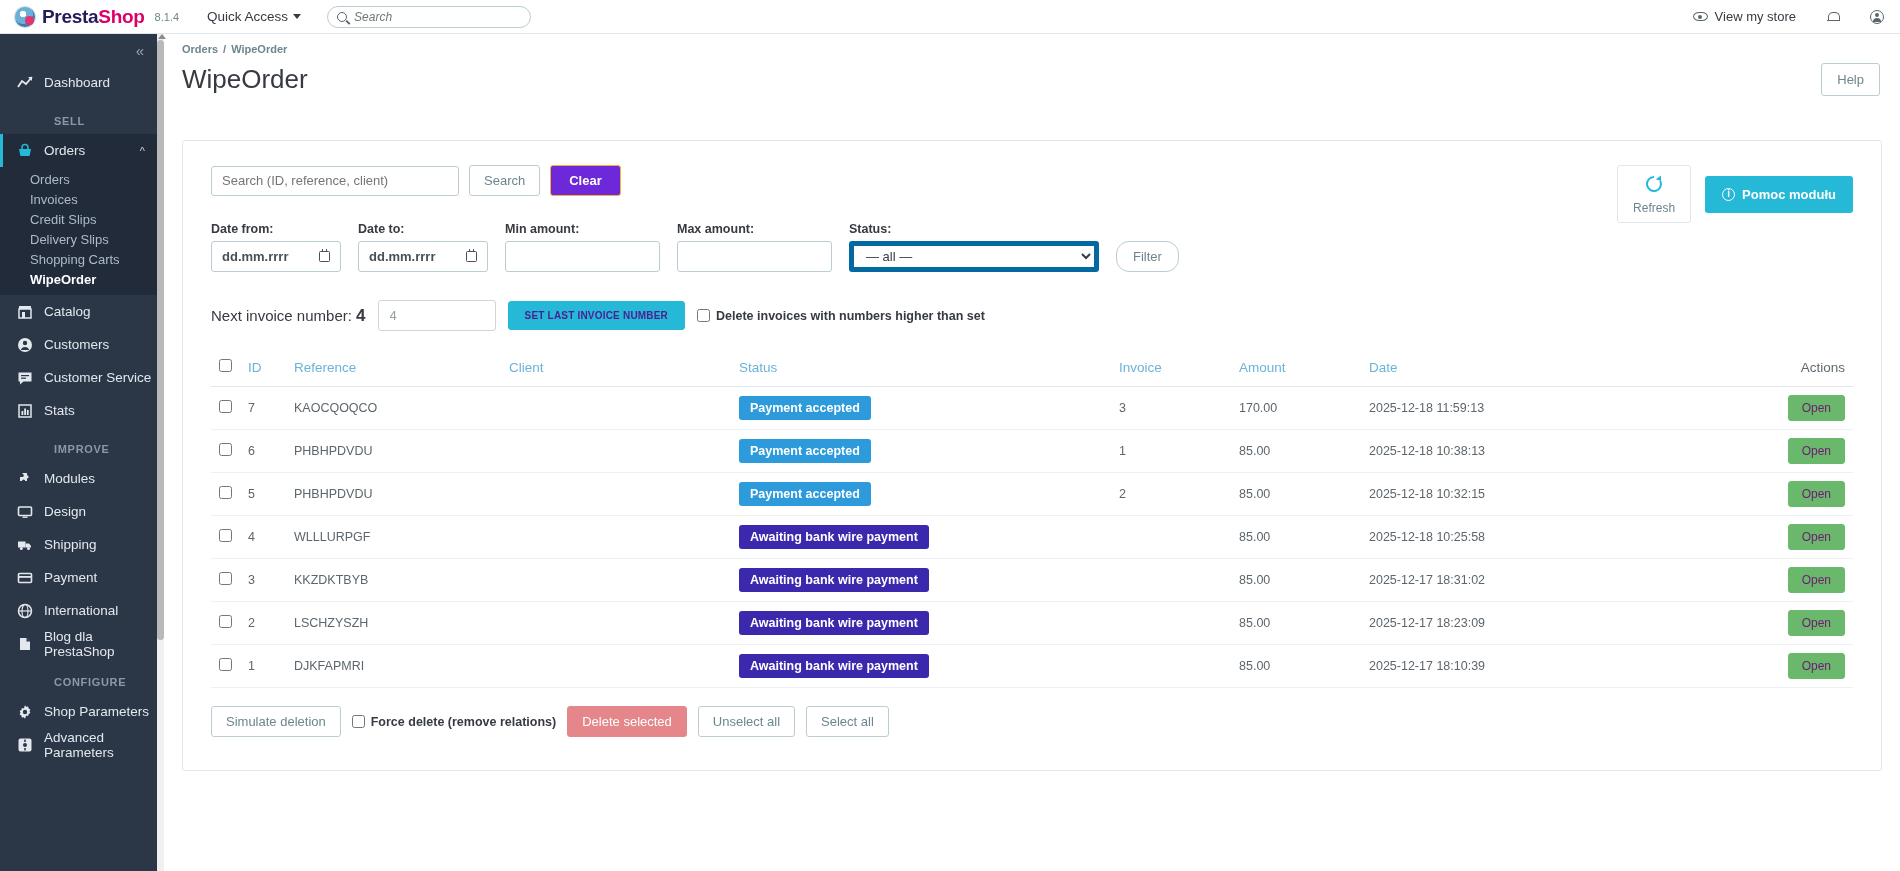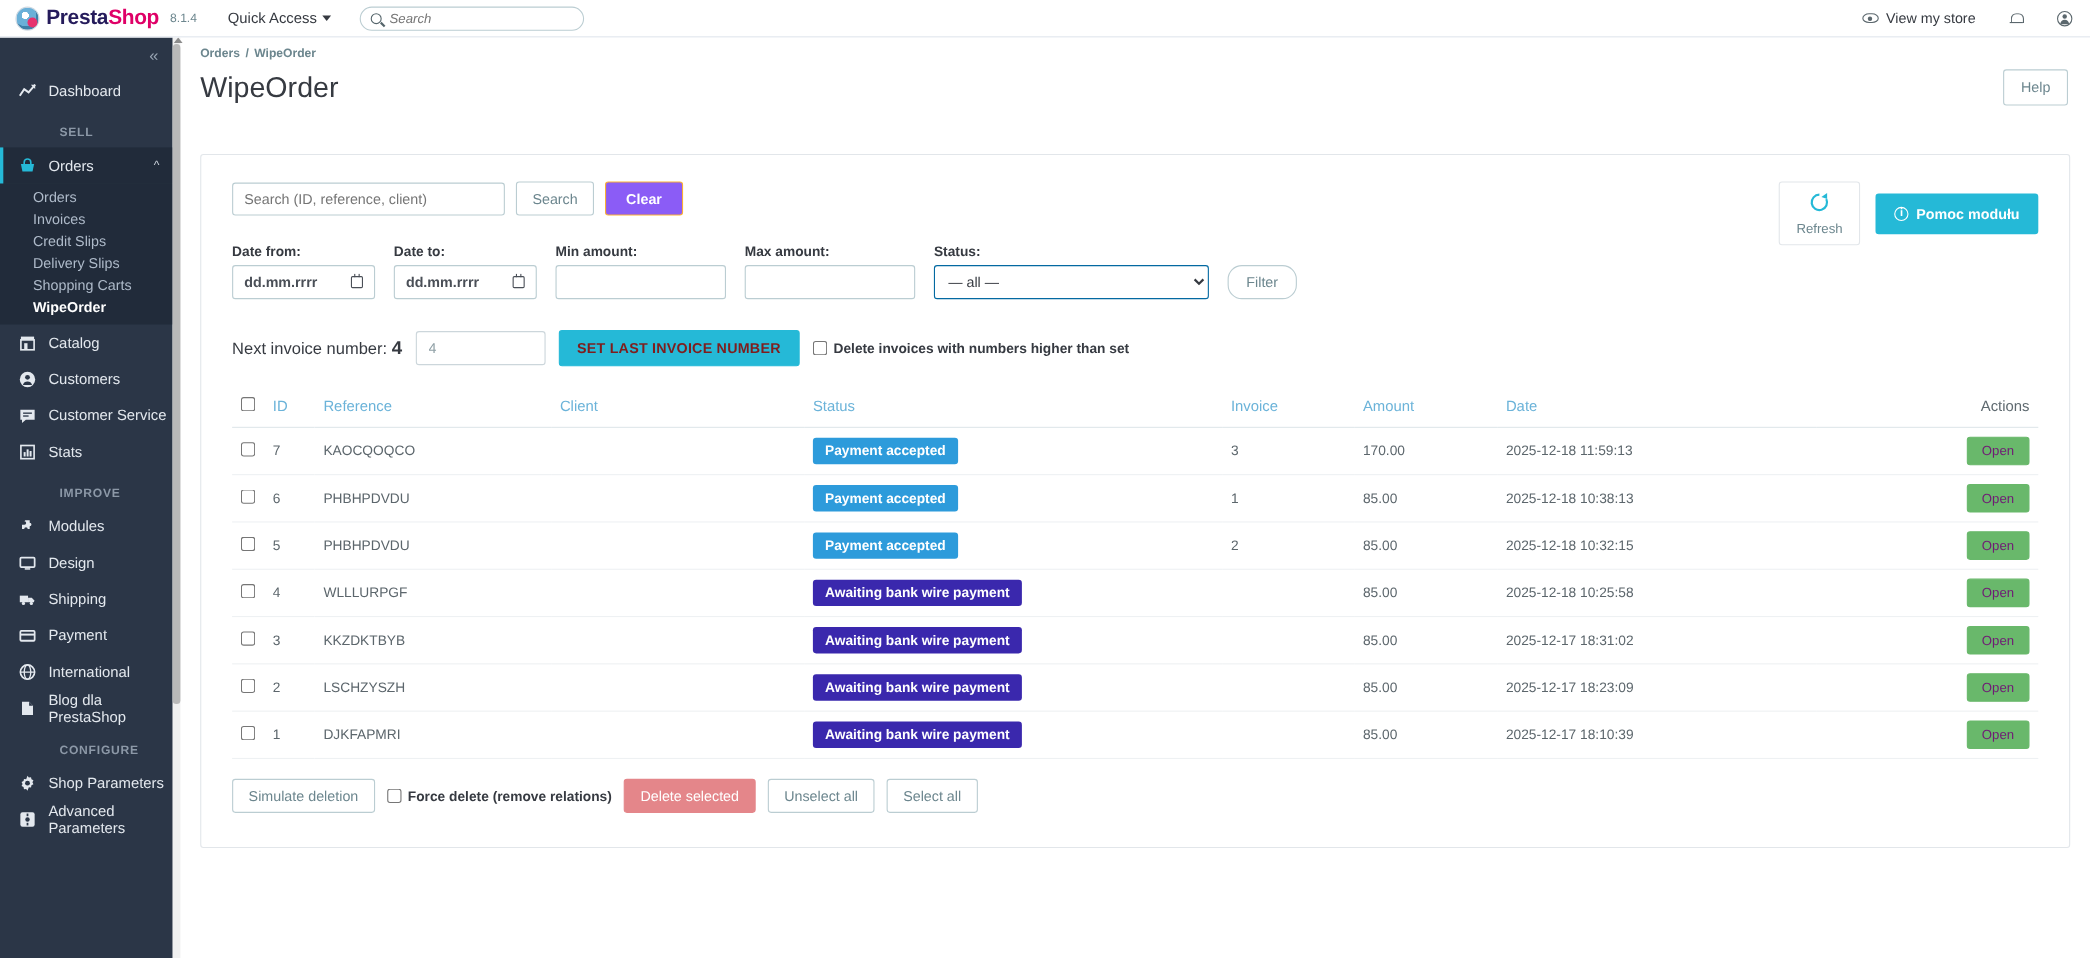--- a/index.html
+++ b/index.html
@@ -110,22 +110,22 @@
   .row1 { display: flex; align-items: center; gap: 10px; }
   .search-box {
     width: 248px; height: 30px; border: 1px solid #bbcdd2; border-radius: 3px;
     padding: 0 10px; font-size: 13px; color: #8b9aa0; outline: none;
     font-family: inherit; background:#fff;
   }
   .btn {
     font-family: inherit; font-size: 13px; border-radius: 3px; cursor: pointer;
     padding: 7px 14px; border: 1px solid #bbcdd2; background: #fff; color: #6c868e;
   }
-  .btn-clear { background: #8b5cf6; border-color:#fbb034; color: #ffffff; font-weight: bold; padding: 7px 18px; }
-  .btn-cyan { background: #25b9d7; border-color: #25b9d7; color: #7f1d1d; font-weight: bold; font-size: 13px; letter-spacing:.2px; padding: 8px 16px; }
+  .btn-clear { background: #6d28d9; border-color:#fbb034; color: #ffffff; font-weight: bold; padding: 7px 18px; }
+  .btn-cyan { background: #25b9d7; border-color: #25b9d7; color: #4c1d95; font-weight: bold; font-size: 10px; letter-spacing:.2px; padding: 8px 16px; }
   .btn-danger { background: #e4868a; border-color: #e4868a; color: #fff; }
   .btn-green { background: #69b86b; border-color: #69b86b; color: #701a75; font-size: 12px; padding: 5px 13px; border-radius:3px; }
 
   .top-actions { position: absolute; right: 28px; top: 24px; display: flex; align-items: center; gap: 14px; }
   .refresh-btn {
     width: 74px; height: 58px; border: 1px solid #e2e6ea; border-radius: 3px; background: #fff;
     display: flex; flex-direction: column; align-items: center; justify-content: center;
     gap: 4px; cursor: pointer; color: #25b9d7; font-size: 12px;
   }
   .refresh-btn .lbl { color: #6c868e; }
@@ -146,21 +146,21 @@
     height: 31px; border: 1px solid #bbcdd2; border-radius: 3px; padding: 13px 10px;
     font-size: 13px; font-family: inherit; color: #363a41; outline: none; background:#fff;
   }
   .date-input { width: 130px; display: flex; align-items: center; gap: 8px; }
   .date-input .dtxt { font-size: 13px; font-weight: bold; color: #4a4f57; }
   .cal-ico { margin-left: auto; width: 11px; height: 11px; border: 1.4px solid #4a4f57; border-radius: 1.5px; position: relative; }
   .cal-ico:before { content:""; position:absolute; top:-3px; left:2px; width:1.4px; height:3px; background:#4a4f57; }
   .cal-ico:after { content:""; position:absolute; top:-3px; right:2px; width:1.4px; height:3px; background:#4a4f57; }
   .amt-input { width: 155px; }
   .status-select {
-    width: 250px; height: 31px; border: 1px solid #0369a1; border-radius: 3px;
+    width: 250px; height: 31px; border: 5px solid #0369a1; border-radius: 3px;
     font-size: 13px; font-family: inherit; color: #363a41; padding: 0 8px; background: #fff;
   }
   .btn-filter { padding: 7px 16px; border-radius: 13px; }
 
   .invoice-row { display: flex; align-items: center; gap: 12px; margin-top: 28px; }
   .inv-label { font-size: 15px; color: #363a41; }
   .inv-label b { font-size: 17px; font-weight: bold; }
   .inv-input { width: 118px; height: 31px; border: 1px solid #ccd6db; border-radius: 3px; padding: 0 11px; font-size: 13px; color:#90a0a6; font-family: inherit; outline:none; }
   .chk-wrap { display: flex; align-items: center; gap: 6px; cursor: pointer; }
   .chk-wrap label { font-size: 12.5px; font-weight: bold; color: #363a41; cursor: pointer; }

